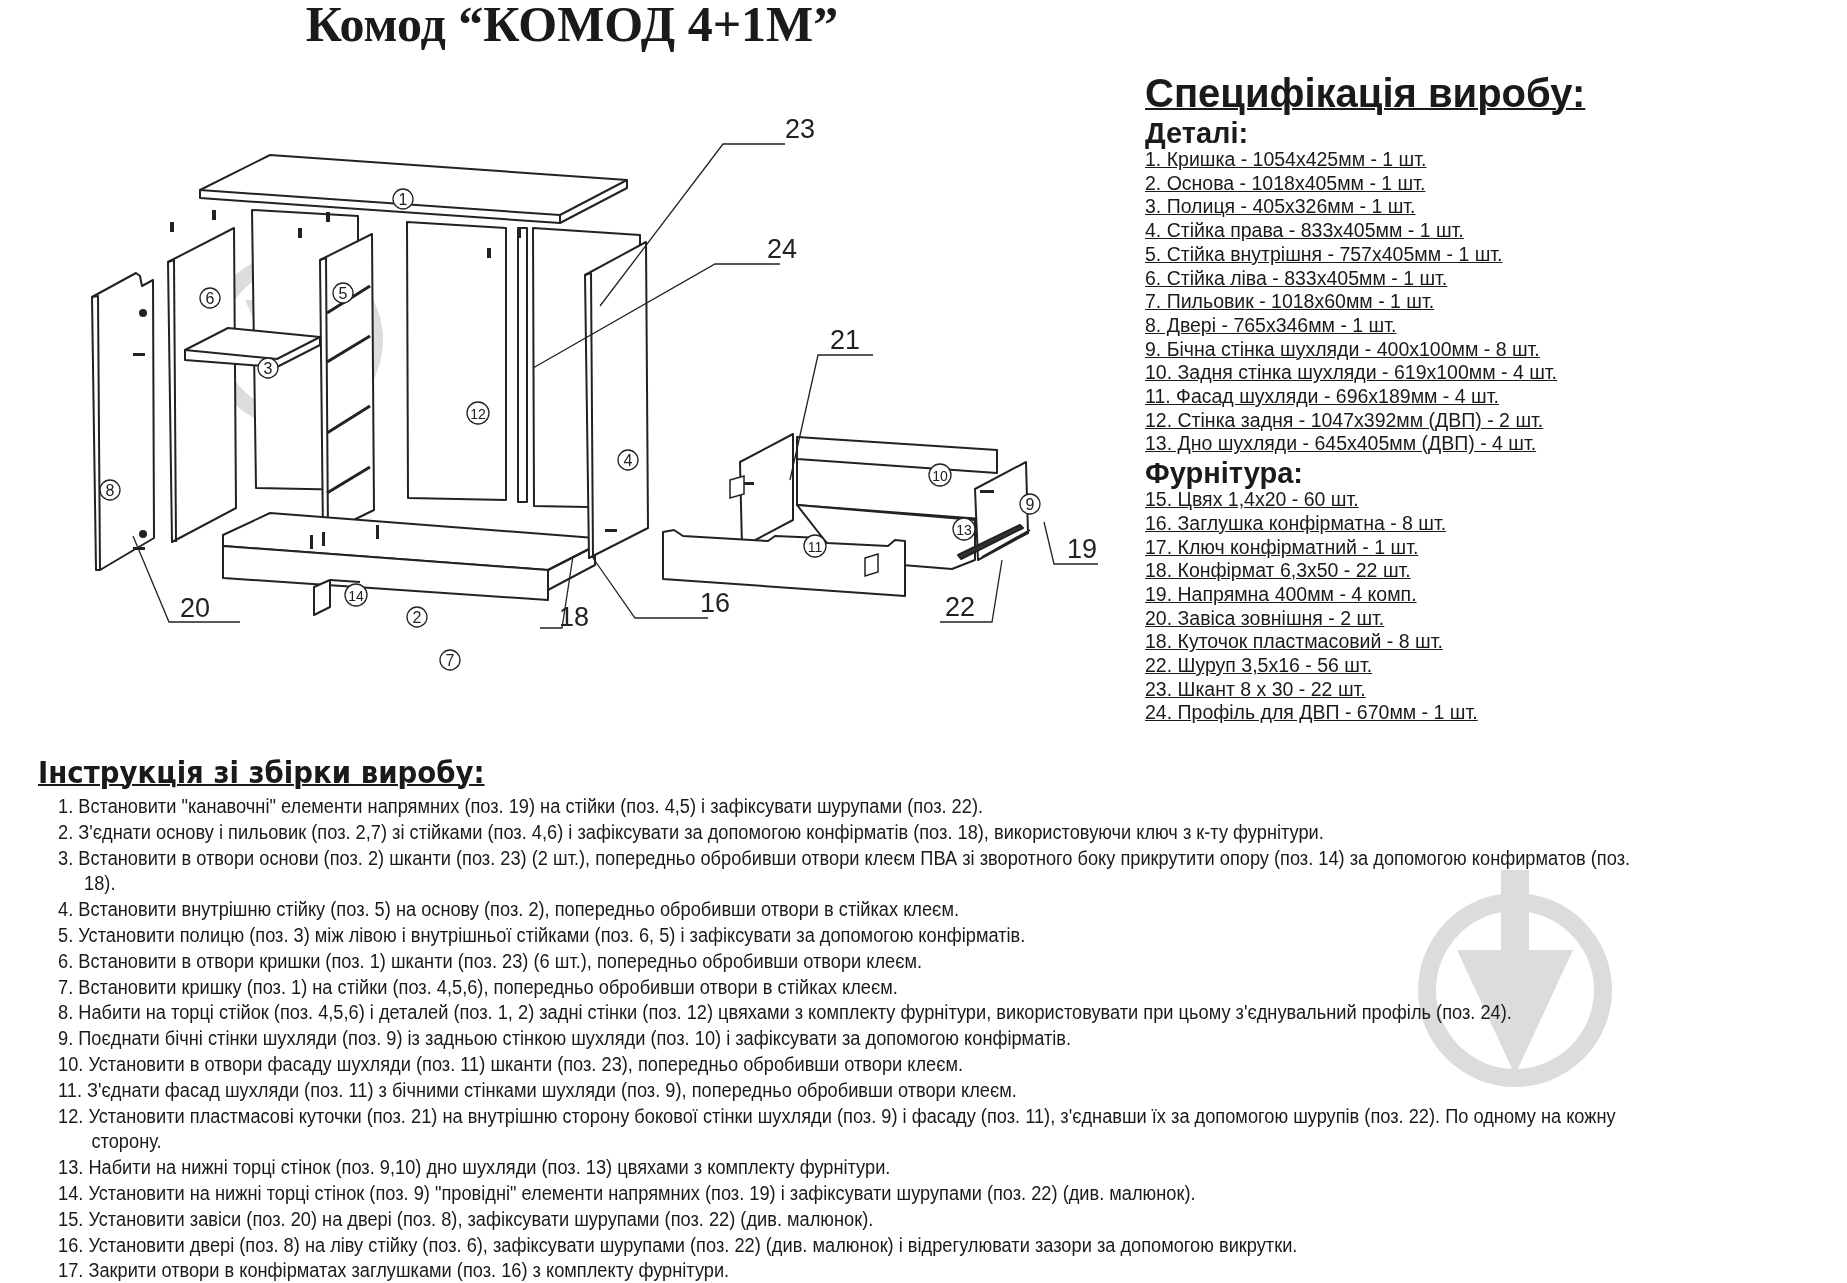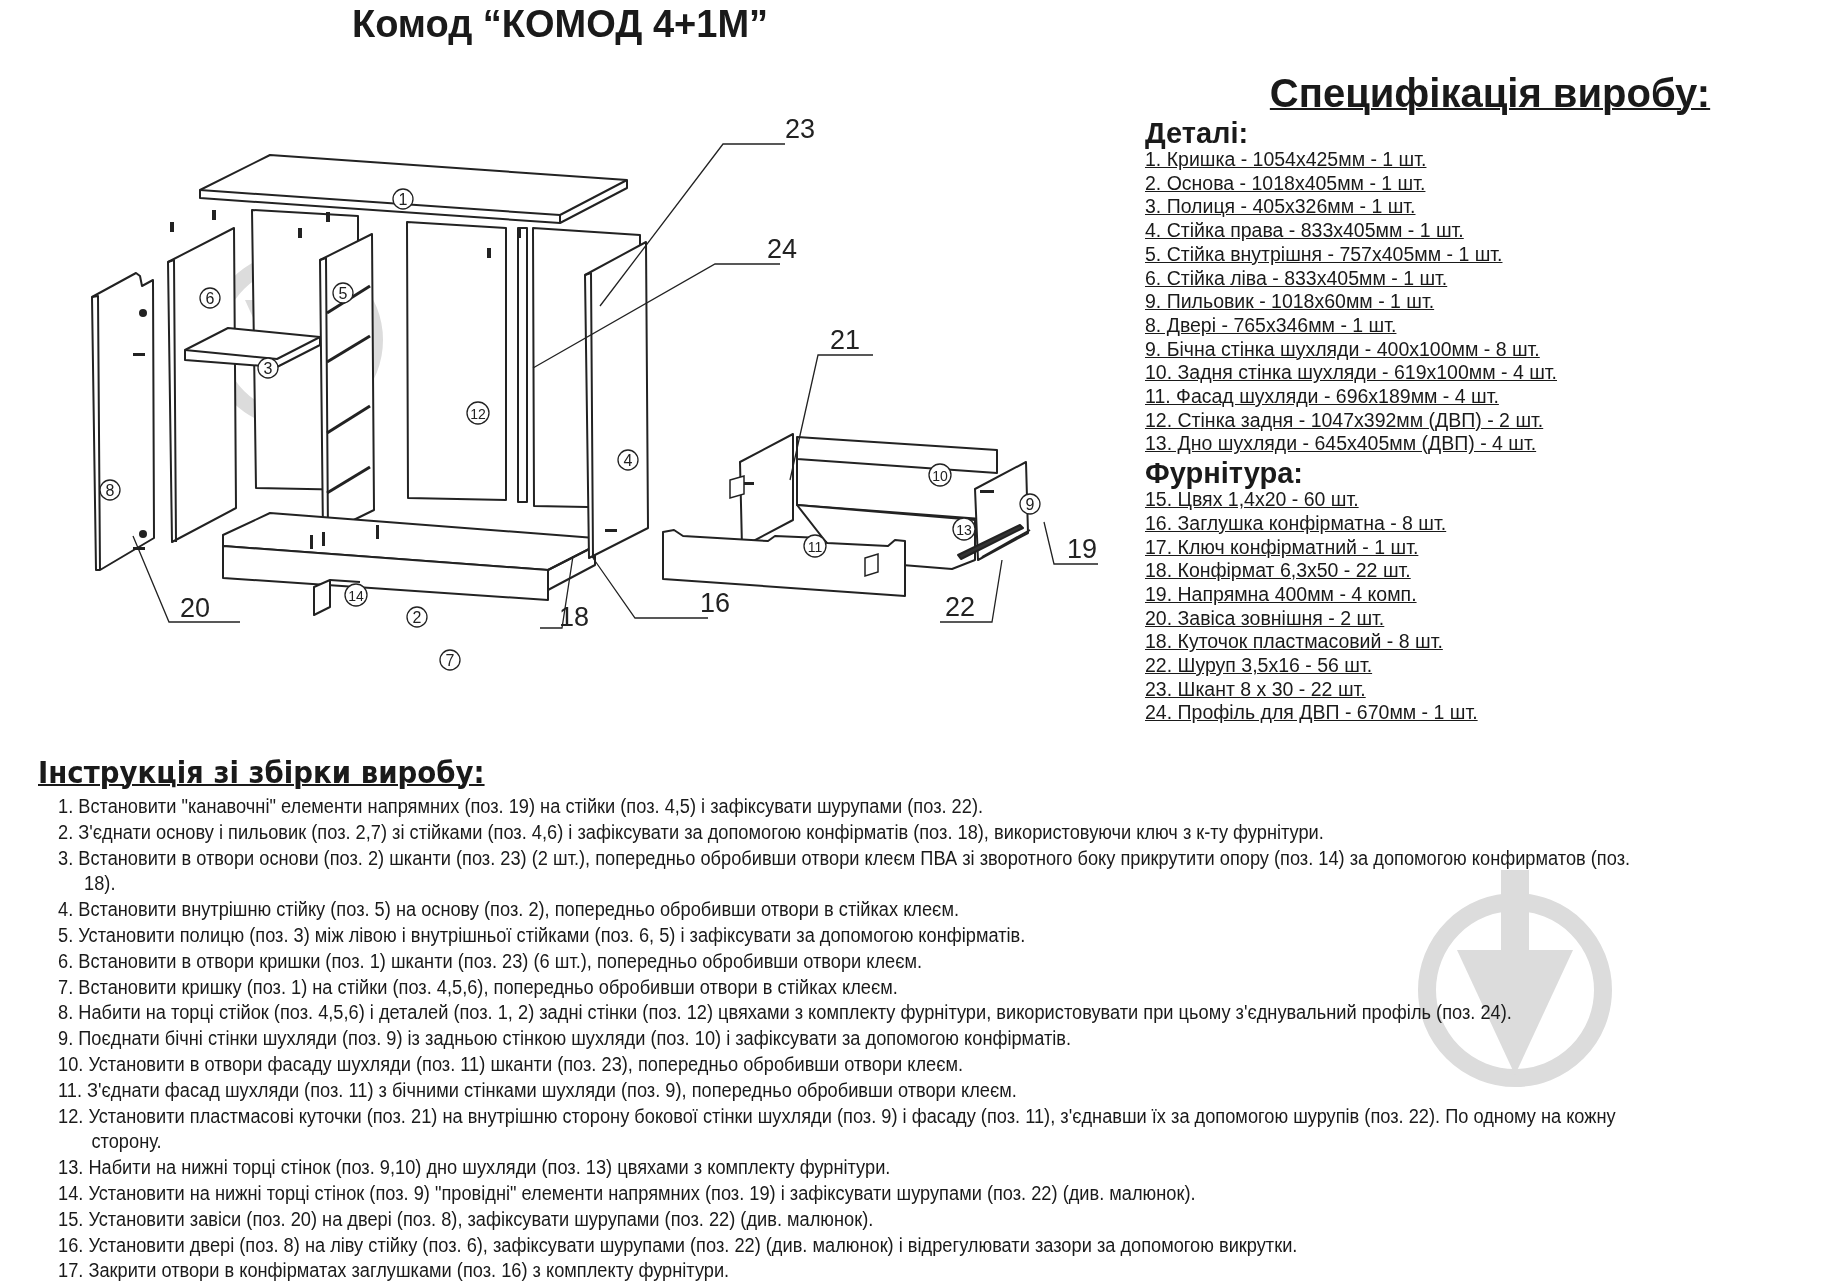--- a/index.html
+++ b/index.html
@@ -1,24 +1,24 @@
 <!DOCTYPE html>
 <html><head>
 <meta charset="utf-8">
 <style>
   html, body { margin: 0; padding: 0; background: #ffffff; }
   body { width: 1847px; height: 1283px; position: relative; overflow: hidden;
          font-family: "Liberation Sans", sans-serif; color: #1a1a1a; }
-  .title { position: absolute; left: 0; top: 0; width: 1120px; text-align: center;
-           font-family: Liberation Sans, sans-serif; font-weight: bold; font-size: 38px;
+  .title { position: absolute; left: 12px; top: 0; width: 1120px; text-align: center;
+           font-family: Liberation Serif, serif; font-weight: bold; font-size: 50px;
            letter-spacing: 0px; line-height: 44px; top: 2px; }
   .diagram { position: absolute; left: 40px; top: 110px; width: 1110px; height: 630px; }
   .spec { position: absolute; left: 1145px; top: 70px; width: 690px; }
   .spec-title { font-family: "Liberation Sans", sans-serif; font-weight: bold; font-size: 40px;
-                text-decoration: underline; text-decoration-thickness: 2px; line-height: 46px; margin: 0; text-align: center; }
+                text-decoration: underline; text-decoration-thickness: 2px; line-height: 46px; margin: 0; }
   .spec-sub { font-weight: bold; font-size: 29px; line-height: 30px; margin: 2px 0 0 0; }
   .spec-list { list-style: none; margin: 0; padding: 0; text-decoration: underline; }
   .spec-list li { font-size: 19.5px; line-height: 23.7px; white-space: nowrap; }
   .instr { position: absolute; left: 16px; top: 754px; width: 1487px; padding-left: 18px; }
   .instr-title { font-family: "DejaVu Sans", sans-serif; font-weight: bold; font-size: 30px;
                  text-decoration: underline; text-decoration-thickness: 2px; line-height: 38px;
                  margin: 0 0 2px 4px; transform: scaleX(0.92); transform-origin: left; }
   .instr-list { list-style: none; margin: 0; padding: 0 0 0 24px; }
   .instr-list li { font-family: "Liberation Sans", sans-serif; font-size: 19.6px; line-height: 25.8px;
                    padding-left: 28px; text-indent: -28px; transform: scaleX(0.93); transform-origin: left;
@@ -208,21 +208,21 @@
 <div class="spec">
   <h1 class="spec-title">Специфікація виробу:</h1>
   <h2 class="spec-sub">Деталі:</h2>
   <ul class="spec-list">
     <li>1. Кришка - 1054x425мм - 1 шт.</li>
     <li>2. Основа - 1018x405мм - 1 шт.</li>
     <li>3. Полиця - 405x326мм - 1 шт.</li>
     <li>4. Стійка права - 833x405мм - 1 шт.</li>
     <li>5. Стійка внутрішня - 757x405мм - 1 шт.</li>
     <li>6. Стійка ліва - 833x405мм - 1 шт.</li>
-    <li>9. Пильовик - 1018x60мм - 1 шт.</li>
+    <li>7. Пильовик - 1018x60мм - 1 шт.</li>
     <li>8. Двері - 765x346мм - 1 шт.</li>
     <li>9. Бічна стінка шухляди - 400x100мм - 8 шт.</li>
     <li>10. Задня стінка шухляди - 619x100мм - 4 шт.</li>
     <li>11. Фасад шухляди - 696x189мм - 4 шт.</li>
     <li>12. Стінка задня - 1047x392мм (ДВП) - 2 шт.</li>
     <li>13. Дно шухляди - 645x405мм (ДВП) - 4 шт.</li>
   </ul>
   <h2 class="spec-sub">Фурнітура:</h2>
   <ul class="spec-list">
     <li>15. Цвях 1,4x20 - 60 шт.</li>

